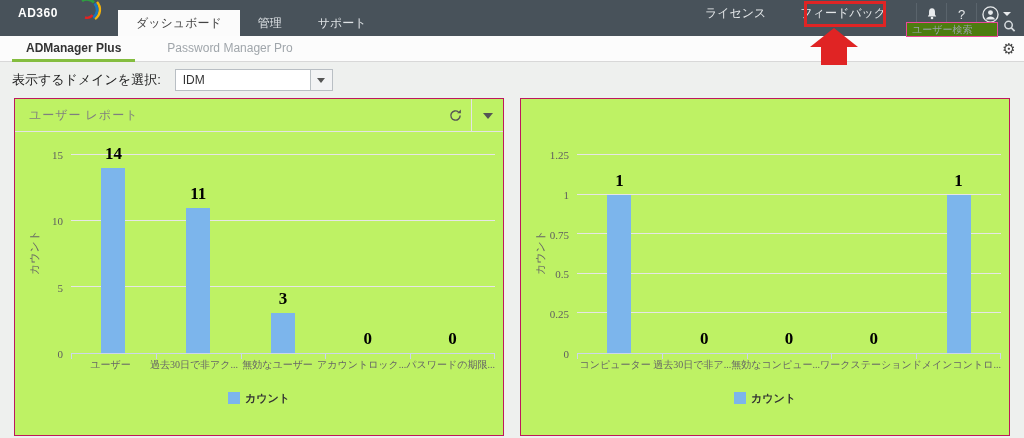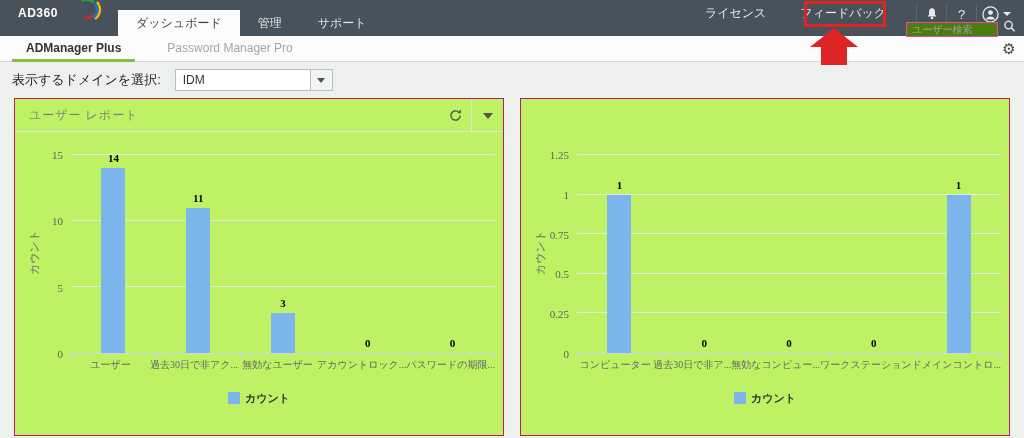--- a/index.html
+++ b/index.html
@@ -50,21 +50,21 @@
 
   
   .ytitle { position:absolute; left:-16px; top:146px; width:70px; text-align:center; font-size:11px; color:#666; transform:rotate(-90deg); }
   .yaxis { position:absolute; left:0; top:56px; width:48px; height:199px; }
   .ytick { position:absolute; right:0; font-size:11px; color:#606060; }
   .plot { position:absolute; left:56px; top:56px; width:424px; height:199px; border-bottom:1px solid #ccd6eb; }
   .gridline { position:absolute; left:0; right:0; height:1px; background:#e6e6e6; }
   .bars { position:absolute; left:0; top:0; right:0; bottom:0; display:flex; }
   .col { position:relative; flex:1; height:100%; }
   .bar { position:absolute; bottom:0; left:50%; transform:translateX(-50%); width:24px; background:#7cb5ec; }
-  .bar-label { position:absolute; left:50%; transform:translateX(-50%); font-size:11px; font-weight:bold; color:#000; }
+  .bar-label { position:absolute; left:50%; transform:translateX(-50%); font-size:17px; font-weight:bold; color:#000; }
   .xtick { position:absolute; bottom:-6px; width:1px; height:6px; background:#ccd6eb; }
   .xlabels { position:absolute; left:56px; top:259px; width:424px; display:flex; }
   .xlabel { flex:1; text-align:center; font-size:10px; color:#666; white-space:nowrap; }
   .legend { position:absolute; left:0; top:289px; width:100%; text-align:center; cursor:pointer; }
   .legend-swatch { display:inline-block; width:12px; height:12px; background:#7cb5ec; vertical-align:-2px; margin-right:5px; }
   .legend-label { font-size:11px; font-weight:bold; color:#333; }
 
   
   .hl-box { position:absolute; left:804px; top:1px; width:82px; height:26px; border:3px solid #e02424; z-index:50; }
   .hl-head { position:absolute; left:810px; top:28px; width:0; height:0; border-left:24px solid transparent; border-right:24px solid transparent; border-bottom:19px solid #e02424; z-index:50; }

